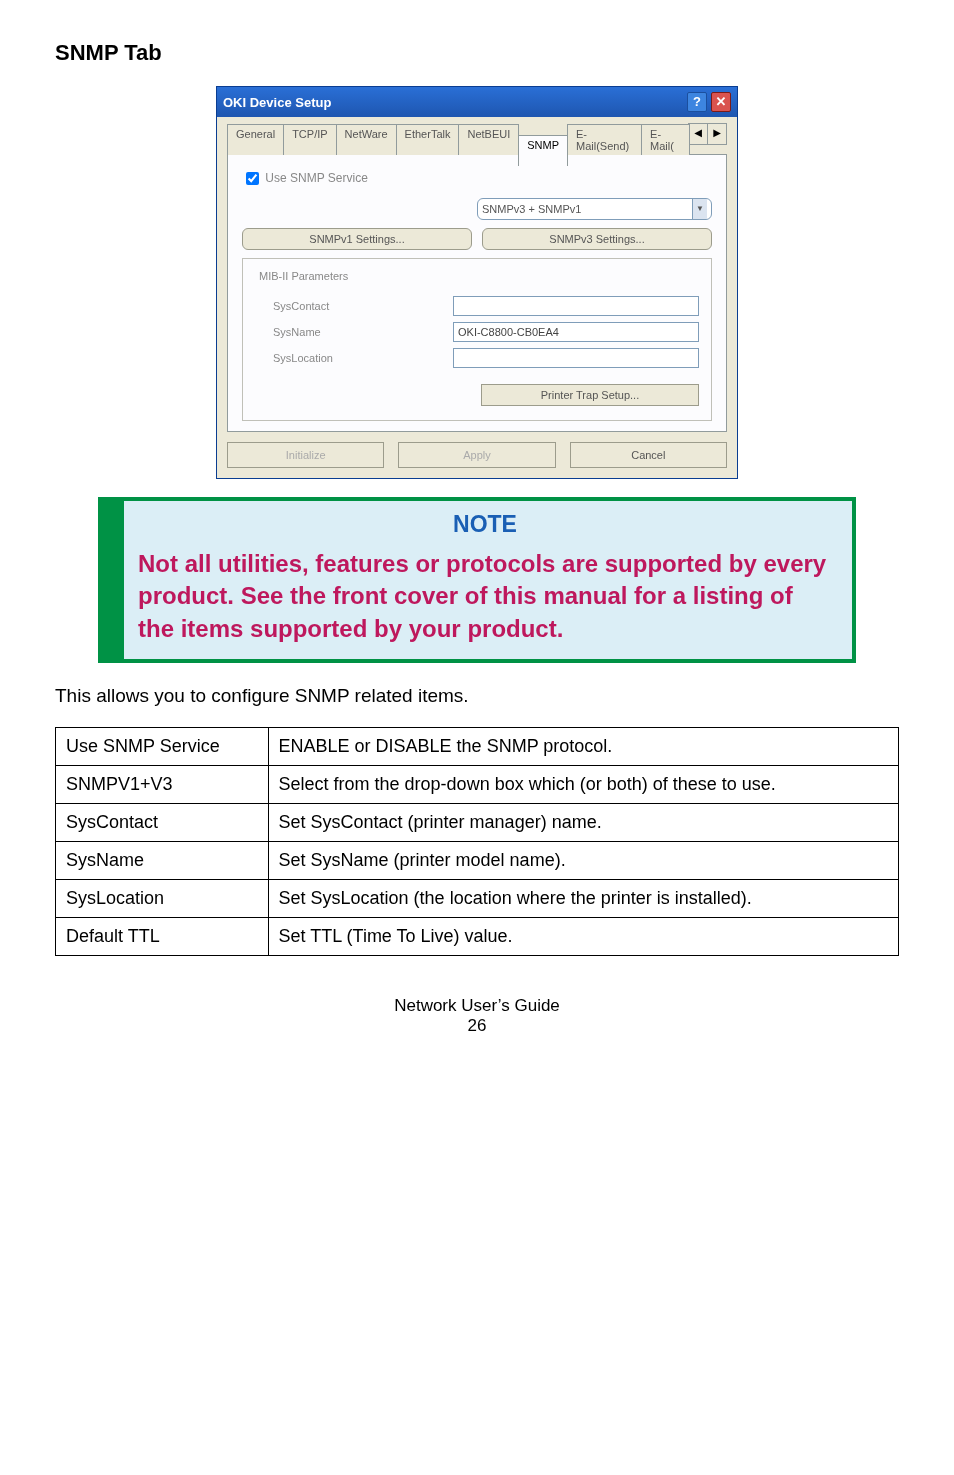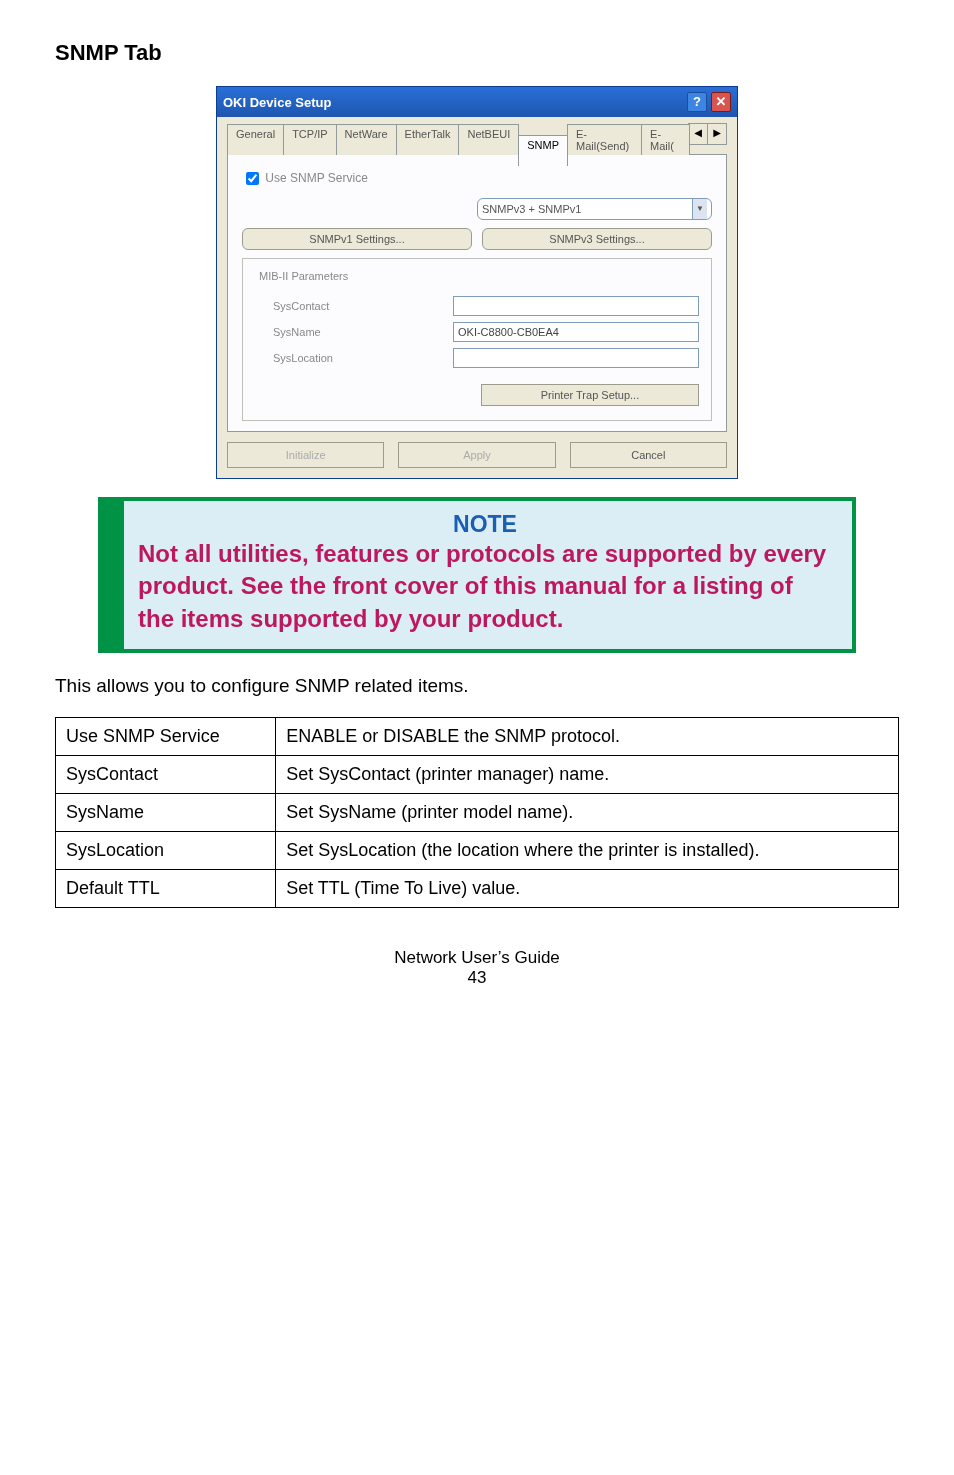--- a/index.html
+++ b/index.html
@@ -203,21 +203,21 @@
   }
   .note-inner {
     border-left: 22px solid #009245;
     padding: 10px 20px 14px 14px;
   }
   .note-title {
     color: #1a5fb4;
     font-weight: bold;
     font-size: 23px;
     text-align: center;
-    margin-bottom: 0;
+    margin-bottom: 10px;
   }
   .note-text {
     color: #be185d;
     font-weight: bold;
     font-size: 24px;
     line-height: 1.35;
   }
 
   .body-text {
     font-size: 19px;
@@ -327,34 +327,38 @@
 
 <div class="body-text">This allows you to configure SNMP related items.</div>
 
 <table class="info">
   <tbody>
   <tr>
     <td>Use SNMP Service</td>
     <td colspan="2">ENABLE or DISABLE the SNMP protocol.</td>
   </tr>
   <tr>
+    <td>SNMPV1+V3</td>
+    <td colspan="2">Select from the drop-down box which (or both) of these to use.</td>
+  </tr>
+  <tr>
     <td>SysContact</td>
     <td colspan="2">Set SysContact (printer manager) name.</td>
   </tr>
   <tr>
     <td>SysName</td>
     <td colspan="2">Set SysName (printer model name).</td>
   </tr>
   <tr>
     <td>SysLocation</td>
     <td colspan="2">Set SysLocation (the location where the printer is installed).</td>
   </tr>
   <tr>
     <td>Default TTL</td>
     <td colspan="2">Set TTL (Time To Live) value.</td>
   </tr>
 </tbody>
   </table>
 
 <div class="page-footer">
   <div>Network User’s Guide</div>
-  <div>43</div>
+  <div>26</div>
 </div>
 
 </body></html>

